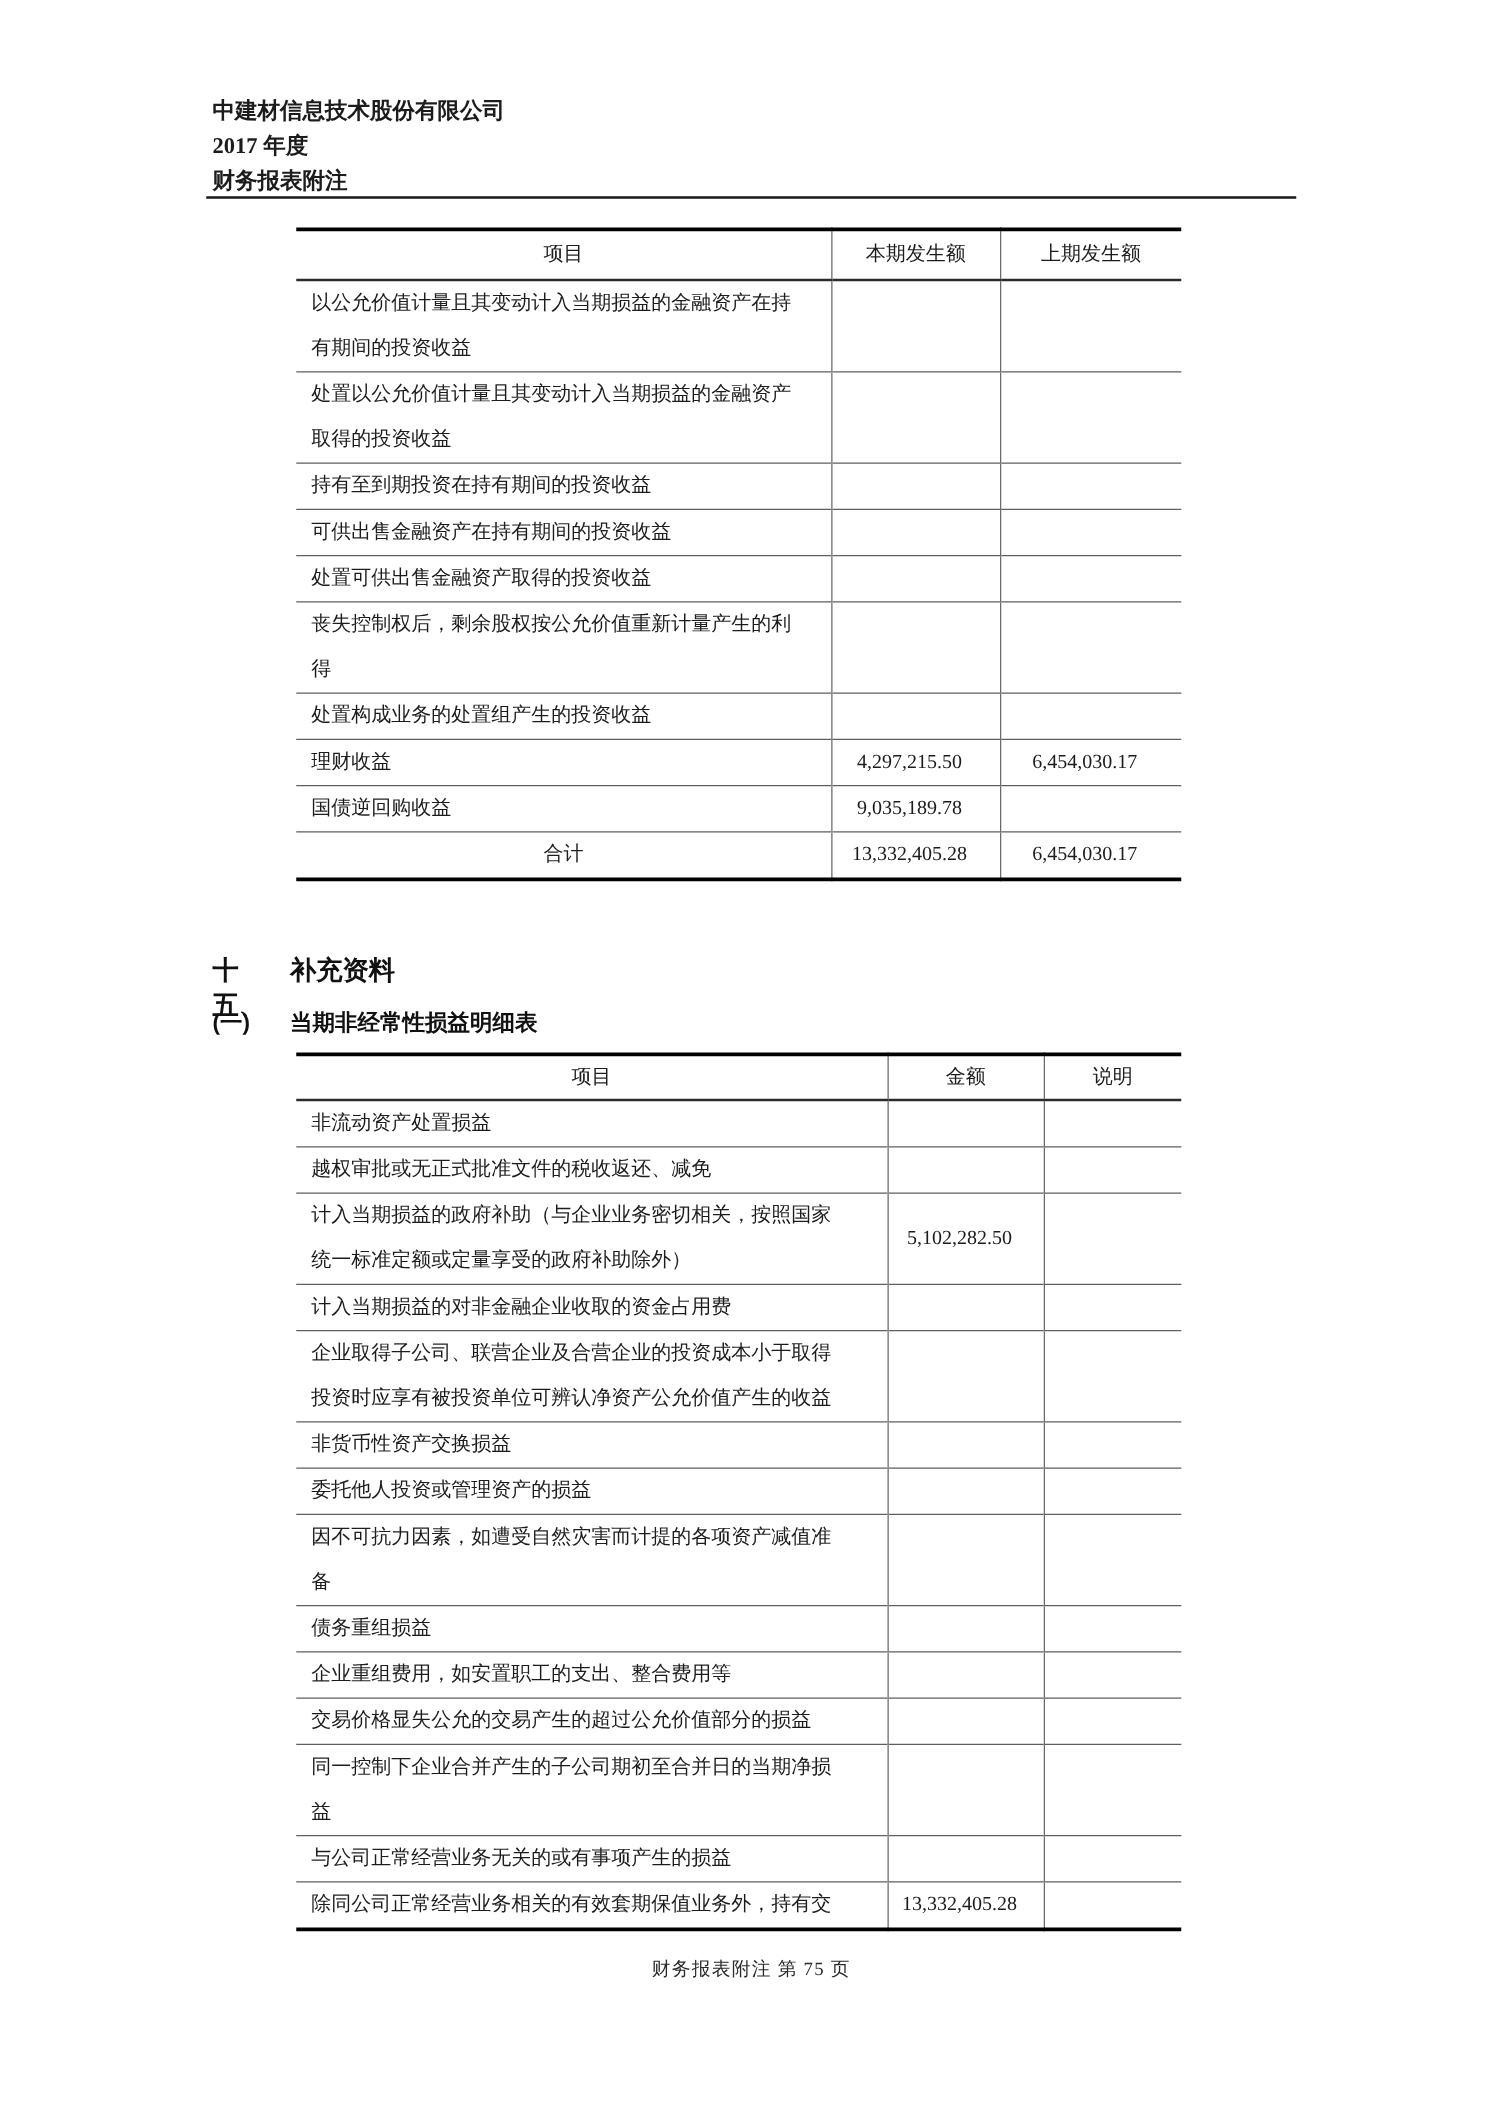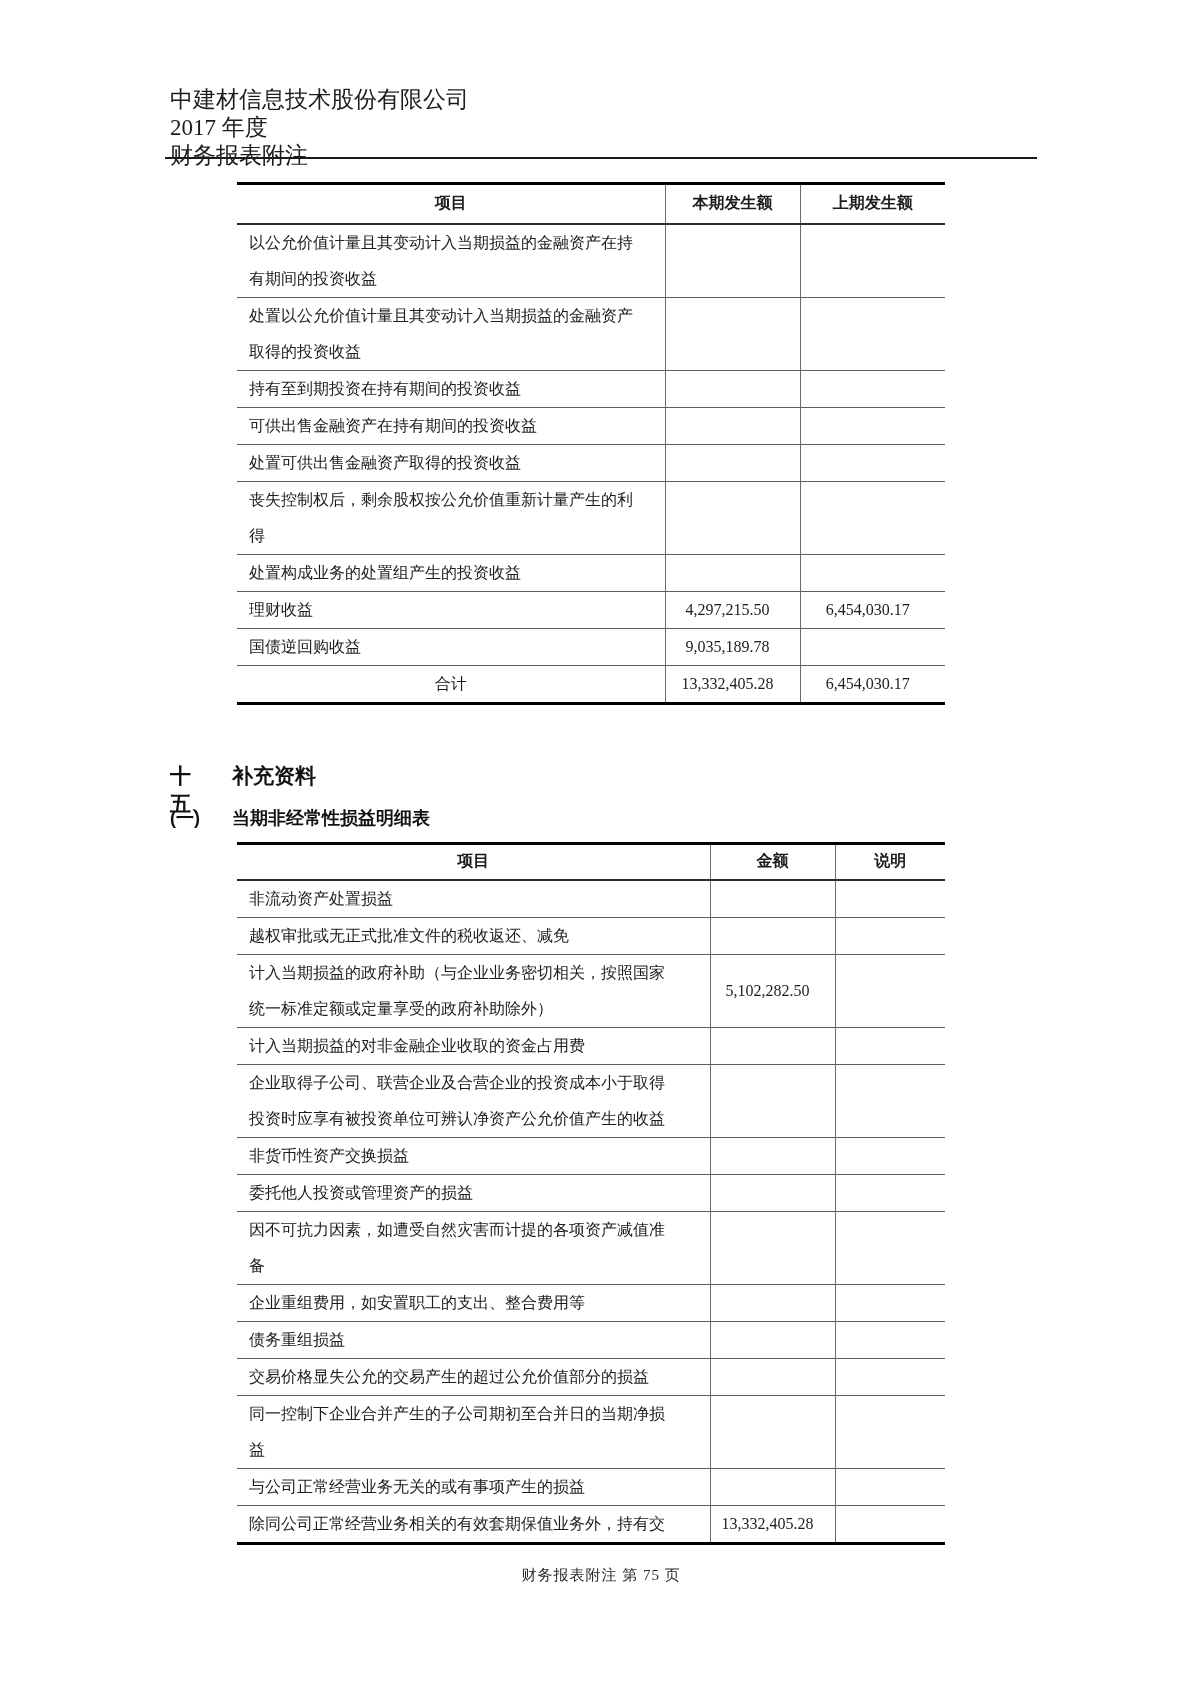--- a/index.html
+++ b/index.html
@@ -3,32 +3,32 @@
 <meta charset="utf-8">
 <style>
   * { margin:0; padding:0; box-sizing:border-box; }
   html,body { background:#ffffff; }
   body {
     width:1200px; height:1696px; position:relative;
     font-family:"Liberation Serif","DejaVu Serif",serif;
     color:#1c1c1c;
   }
   
-  .page-header { position:absolute; left:170px; top:86px; font-weight:normal;
-    font-size:23px; line-height:28px; }
+  .page-header { position:absolute; left:170px; top:74px; font-weight:bold;
+    font-size:18px; line-height:28px; }
   .header-rule { position:absolute; left:165px; top:157px; width:872px;
     border-top:2px solid #1a1a1a; }
   
   .tbl-wrap { position:absolute; left:237px; width:708px; }
   .t1 { top:182px; }
   .t2 { top:842px; }
   table.fin { width:100%; border-collapse:collapse; table-layout:fixed;
     border-top:3px solid #000; border-bottom:3px solid #000; font-size:16px; }
   table.fin th {
-    font-weight:bold; text-align:center; vertical-align:middle;
+    font-weight:normal; text-align:center; vertical-align:middle;
     border-bottom:2px solid #2b2b2b;
   }
   .t1 th { height:40px; }
   .t2 th { height:36px; }
   table.fin td {
     border-top:1px solid #5f5f5f; vertical-align:middle;
     line-height:36px; overflow:hidden;
   }
   table.fin th + th, table.fin td + td { border-left:1px solid #6a6a6a; }
   table.fin tbody tr:first-child td { border-top:none; }
@@ -205,27 +205,27 @@
           <td class="note"></td>
         </tr>
 
         <tr>
           <td class="item">因不可抗力因素，如遭受自然灾害而计提的各项资产减值准备</td>
           <td class="num"></td>
           <td class="note"></td>
         </tr>
 
         <tr>
+          <td class="item">债务重组损益</td>
+          <td class="num"></td>
+          <td class="note"></td>
+        </tr>
+
+        <tr>
           <td class="item">企业重组费用，如安置职工的支出、整合费用等</td>
-          <td class="num"></td>
-          <td class="note"></td>
-        </tr>
-
-        <tr>
-          <td class="item">债务重组损益</td>
           <td class="num"></td>
           <td class="note"></td>
         </tr>
 
         <tr>
           <td class="item">交易价格显失公允的交易产生的超过公允价值部分的损益</td>
           <td class="num"></td>
           <td class="note"></td>
         </tr>
 

